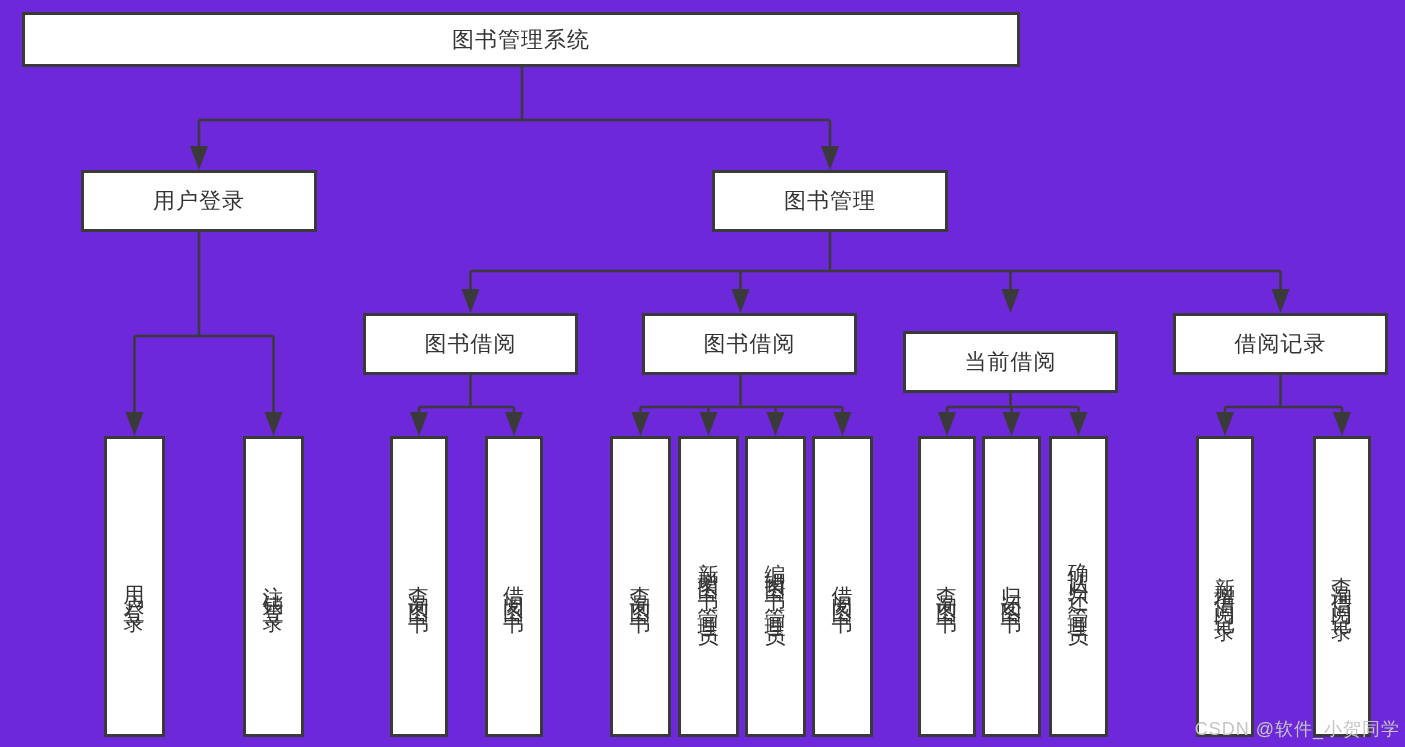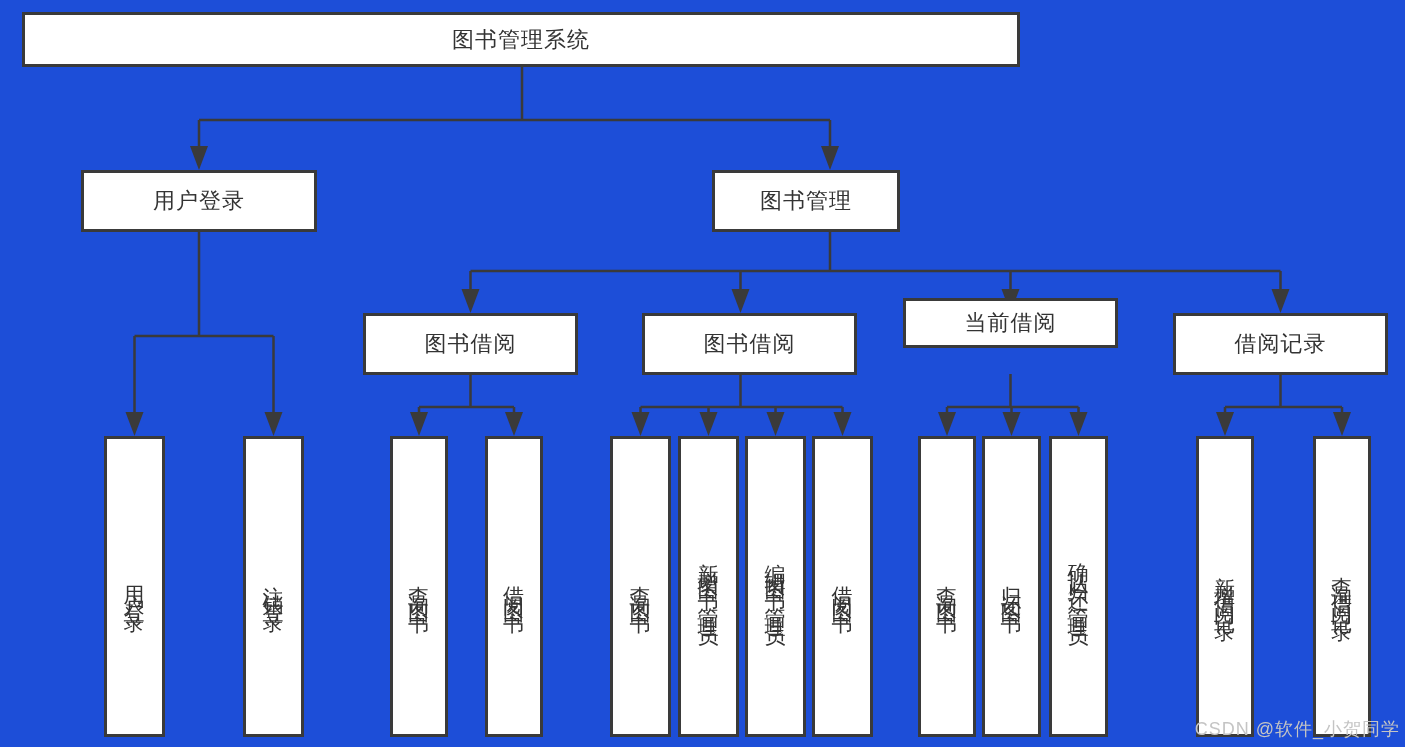--- a/index.html
+++ b/index.html
@@ -2,21 +2,21 @@
 <html><head>
 <meta charset="utf-8">
 <style>
   :root{
     --line:#3a3a3a;
     --text:#333333;
     --wm:#c4c4c4;
   }
   html,body{margin:0;padding:0;background:#fff;}
   .canvas{
-    position:relative;width:1405px;height:747px;background:#1d4ed8;overflow:hidden;
+    position:relative;width:1405px;height:747px;background:#6d28d9;overflow:hidden;
     font-family:"Liberation Sans","DejaVu Sans",sans-serif;color:var(--text);
   }
   .edges{position:absolute;left:0;top:0;width:1405px;height:747px;}
   .edges path{fill:none;stroke:var(--line);stroke-width:2.5;}
   .edges polygon{fill:var(--line);stroke:none;}
   .node{
     position:absolute;box-sizing:border-box;border:3px solid var(--line);
     background:#ffffff;display:flex;align-items:center;justify-content:center;
   }
   .hnode{font-size:22px;letter-spacing:1px;}
@@ -77,31 +77,31 @@
     </g>
   </svg>
 
   <div class="node hnode" style="left:22px;top:12px;width:998px;height:55px;">
     <span>图书管理系统</span>
   </div>
 
   <div class="node hnode" style="left:81px;top:170px;width:236px;height:62px;">
     <span>用户登录</span>
   </div>
-  <div class="node hnode" style="left:712px;top:170px;width:188px;height:62px;align-items:center;">
+  <div class="node hnode" style="left:712px;top:170px;width:236px;height:62px;align-items:center;">
     <span>图书管理</span>
   </div>
 
   <div class="node hnode" style="left:363px;top:313px;width:215px;height:62px;">
     <span>图书借阅</span>
   </div>
   <div class="node hnode" style="left:633px;top:313px;width:215px;height:62px;margin-left:9px;">
     <span>图书借阅</span>
   </div>
-  <div class="node hnode" style="left:903px;top:298px;width:215px;height:50px;">
+  <div class="node hnode" style="left:903px;top:331px;width:215px;height:62px;">
     <span>当前借阅</span>
   </div>
   <div class="node hnode" style="left:1173px;top:313px;width:215px;height:62px;">
     <span>借阅记录</span>
   </div>
 
   <div class="node vnode" style="left:104px;top:436px;width:61px;height:301px;">
     <span>用户登录</span>
   </div>
   <div class="node vnode" style="left:243px;top:436px;width:61px;height:301px;">

